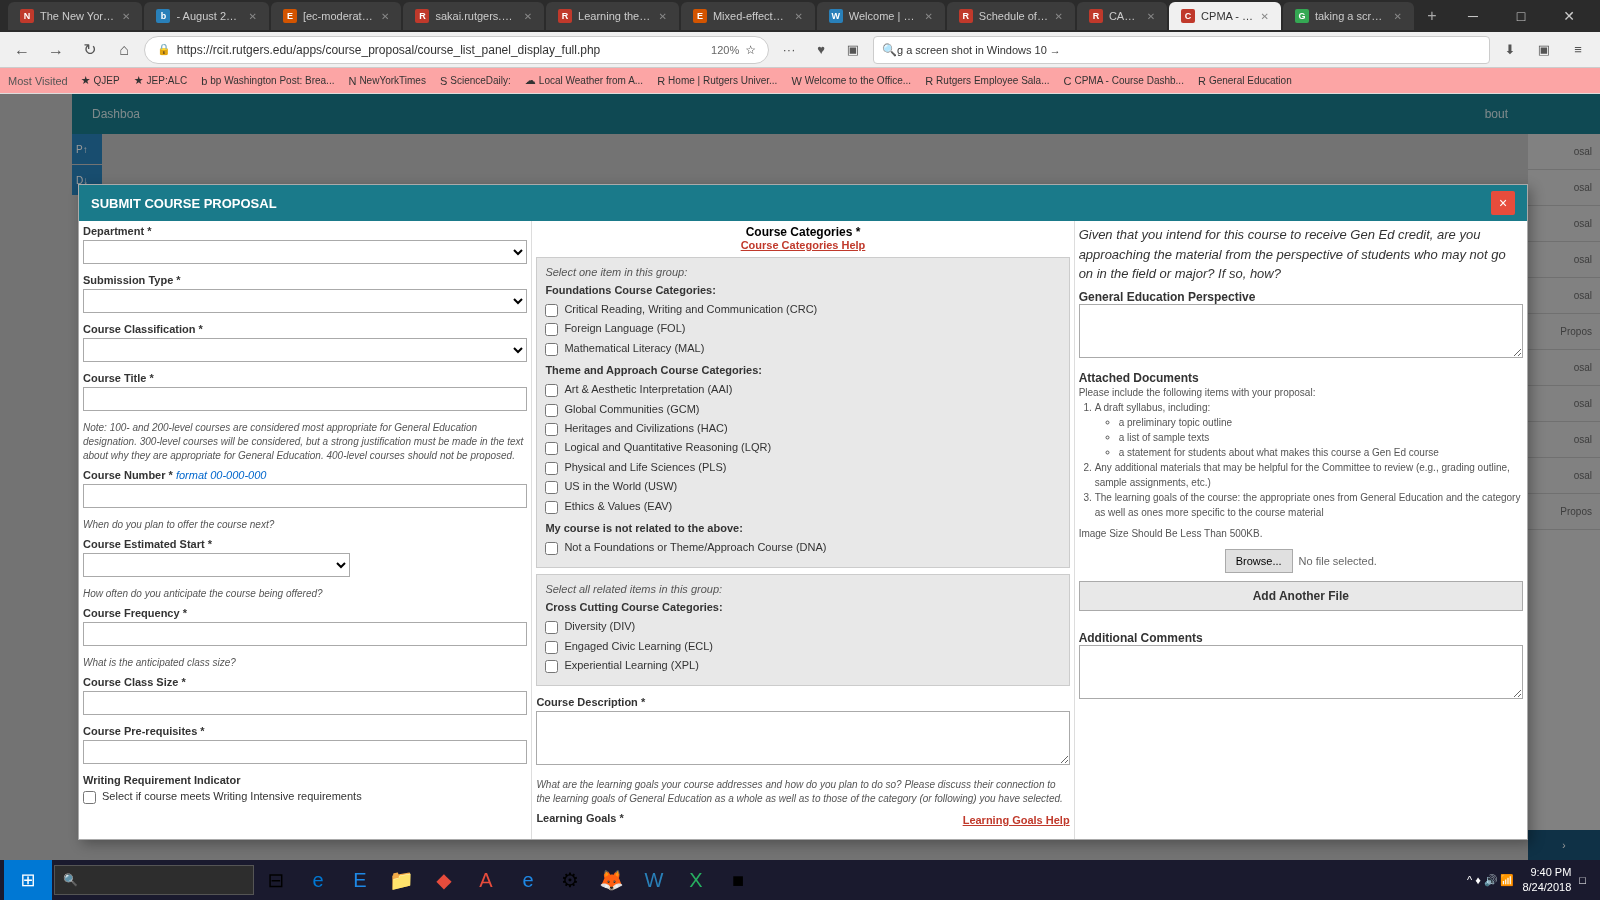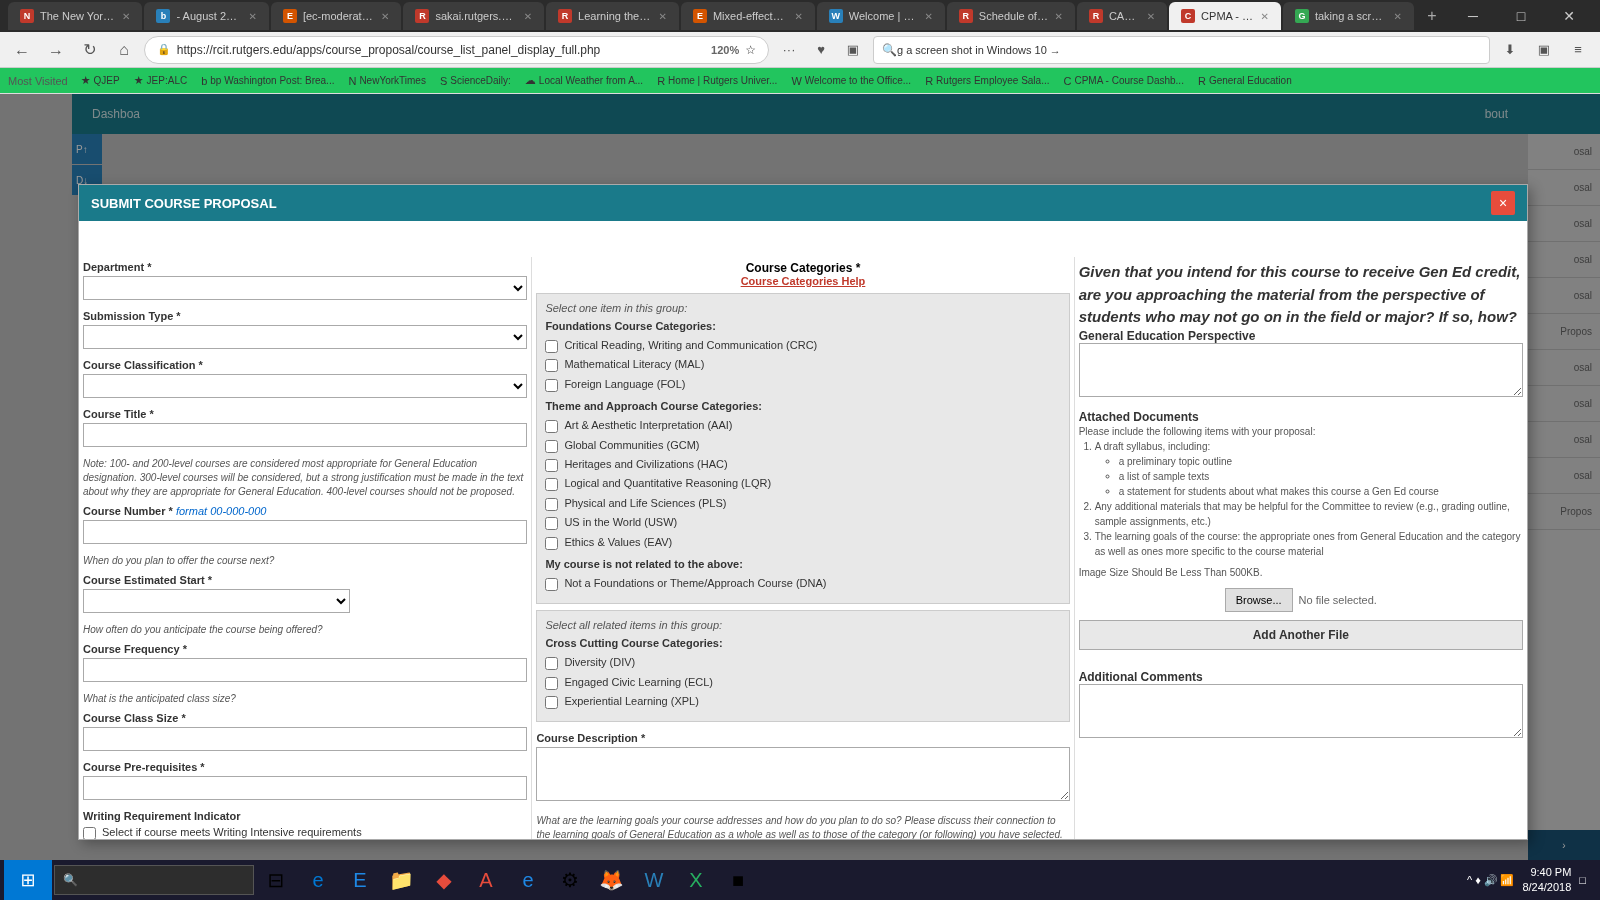--- a/index.html
+++ b/index.html
@@ -25,36 +25,36 @@
     .tab.active { background: #f0f0f0; color: #333; }
     .tab-new { width:28px; height:28px; display:flex; align-items:center; justify-content:center; color:#aaa; cursor:pointer; font-size:16px; }
     .window-controls { margin-left:auto; display:flex; gap:2px; }
     .win-btn { width:46px; height:32px; display:flex; align-items:center; justify-content:center; cursor:pointer; color:#ccc; font-size:14px; }
 
     .nav-bar { height: 36px; background: #f0f0f0; display:flex; align-items:center; padding: 0 8px; gap:6px; border-bottom: 1px solid #ccc; }
     .nav-btn { width:28px; height:28px; display:flex; align-items:center; justify-content:center; cursor:pointer; border-radius:50%; font-size:16px; color:#555; }
     .address-bar { flex:1; height:28px; background:white; border:1px solid #ccc; border-radius:20px; display:flex; align-items:center; padding: 0 12px; font-size:12px; color:#333; gap:6px; }
     .address-lock { color: #5a9e5a; font-size:11px; }
     .address-text { flex:1; }
-    .address-zoom { color:#666; font-size:11px;font-weight:bold; }
+    .address-zoom { color:#666; font-size:11px; }
     .nav-icons { display:flex; gap:4px; }
     .nav-icon-btn { width:28px; height:28px; display:flex; align-items:center; justify-content:center; cursor:pointer; color:#555; font-size:13px; border-radius:50%; }
     .search-suggest { flex:1; height:28px; background:white; border:1px solid #ccc; border-radius:4px; display:flex; align-items:center; padding: 0 8px; font-size:12px; color:#333; }
 
-    .bookmarks-bar { height: 26px; background: #22c55e; border-bottom: 1px solid #ddd; display:flex; align-items:center; padding: 0 8px; gap:8px; overflow:hidden; }
+    .bookmarks-bar { height: 26px; background: #fca5a5; border-bottom: 1px solid #ddd; display:flex; align-items:center; padding: 0 8px; gap:8px; overflow:hidden; }
     .bookmark { display:flex; align-items:center; gap:3px; font-size:11px; color:#333; cursor:pointer; white-space:nowrap; padding: 2px 5px; border-radius:3px; }
 
     
     .content-area { flex:1; background: #c0c0c0; position:relative; overflow:hidden; }
     .list-dot { width:8px; height:8px; background:#666; border-radius:50%; margin:4px auto; }
     .rside-item { height:36px; display:flex; align-items:center; justify-content:flex-end; padding-right:8px; color:#666; font-size:10px; border-bottom:1px solid #bbb; cursor:pointer; }
 
     
     .modal-overlay { position:absolute; top:0; left:0; right:0; bottom:0; background:rgba(0,0,0,0.4); z-index:100; }
-    .modal { position:absolute; top:90px; left:78px; right:72px; bottom:20px; background:white; border:1px solid #aaa; box-shadow:4px 4px 12px rgba(0,0,0,0.3); display:flex; flex-direction:column;gap:36px; }
+    .modal { position:absolute; top:90px; left:78px; right:72px; bottom:20px; background:white; border:1px solid #aaa; box-shadow:4px 4px 12px rgba(0,0,0,0.3); display:flex; flex-direction:column; }
     .modal-header { height:36px; background:#1a7a8a; display:flex; align-items:center; padding: 0 12px; }
     .modal-title { color:white; font-size:13px; font-weight:bold; }
     .modal-close-btn { margin-left:auto; width:24px; height:24px; background:#e74c3c; border:none; border-radius:2px; color:white; cursor:pointer; display:flex; align-items:center; justify-content:center; font-size:14px; }
     .modal-body { flex:1; display:flex; overflow:hidden; }
     .modal-col { flex:1; padding:4px; overflow-y:auto; border-right:1px solid #ddd; }
     .modal-col:last-child { border-right:none; }
     .modal-col-mid { flex:1.2; }
     .modal-col-right { flex:1; }
 
     
@@ -74,21 +74,21 @@
     .checkbox-label { font-size:11px; color:#333; line-height:1.4; }
 
     
     .attached-desc { font-size:10px; color:#555; line-height:1.5; margin-bottom:8px; }
     .attached-desc ol { margin-left:16px; }
     .attached-desc ul { margin-left:24px; }
     .browse-row { display:flex; align-items:center; gap:6px; margin-bottom:8px;justify-content:center; }
     .browse-btn { height:24px; padding: 0 10px; background:#e0e0e0; border:1px solid #aaa; cursor:pointer; font-size:11px; }
     .file-label { font-size:11px; color:#666; }
     .add-file-btn { width:100%; height:30px; background:#e8e8e8; border:1px solid #aaa; cursor:pointer; font-size:12px; font-weight:bold; color:#333; margin-bottom:10px; }
-    .gen-ed-question { font-size:15px; color:#333; line-height:1.5; font-style:italic;font-weight:bold; }
+    .gen-ed-question { font-size:13px; color:#333; line-height:1.5; margin-bottom:6px; font-style:italic; }
     .section-heading { font-size:12px; font-weight:bold; color:#333; margin-bottom:6px; }
     .textarea-control { width:100%; border:1px solid #aaa; font-size:11px; resize:vertical; }
     .help-link { color:#c0392b; font-size:11px; text-decoration:underline; cursor:pointer; font-weight:bold; }
 
     
     .page-header { position:absolute; left:72px; top:0; right:72px; height:40px; background:#1a7a8a; display:flex; align-items:center; padding: 0 20px; gap:16px; }
     .header-link { color:rgba(255,255,255,0.8); font-size:12px; cursor:pointer; }
     .page-nav-btn { height:30px; padding: 0 10px; color:white; font-size:11px; cursor:pointer; display:flex; align-items:center; gap:4px; }
   </style>
 </head>
@@ -350,25 +350,25 @@
             <div class="cat-section">
               <p class="cat-subtitle">Select one item in this group:</p>
               <p class="cat-title">Foundations Course Categories:</p>
               <div id="foundations-checkboxes">
                   <div class="checkbox-item">
                     <input type="checkbox" style="">
                     <span class="checkbox-label">Critical Reading, Writing and Communication (CRC)</span>
                   </div>
                   <div class="checkbox-item">
                     <input type="checkbox" style="">
+                    <span class="checkbox-label">Foreign Language (FOL)</span>
+                  </div>
+                  <div class="checkbox-item">
+                    <input type="checkbox" style="">
                     <span class="checkbox-label">Mathematical Literacy (MAL)</span>
-                  </div>
-                  <div class="checkbox-item">
-                    <input type="checkbox" style="">
-                    <span class="checkbox-label">Foreign Language (FOL)</span>
                   </div>
                 </div>
               <p class="cat-title" style="margin-top:8px;">Theme and Approach Course Categories:</p>
               <div id="theme-checkboxes">
                   <div class="checkbox-item">
                     <input type="checkbox" style="">
                     <span class="checkbox-label">Art &amp; Aesthetic Interpretation (AAI)</span>
                   </div>
                   <div class="checkbox-item">
                     <input type="checkbox" style="">

